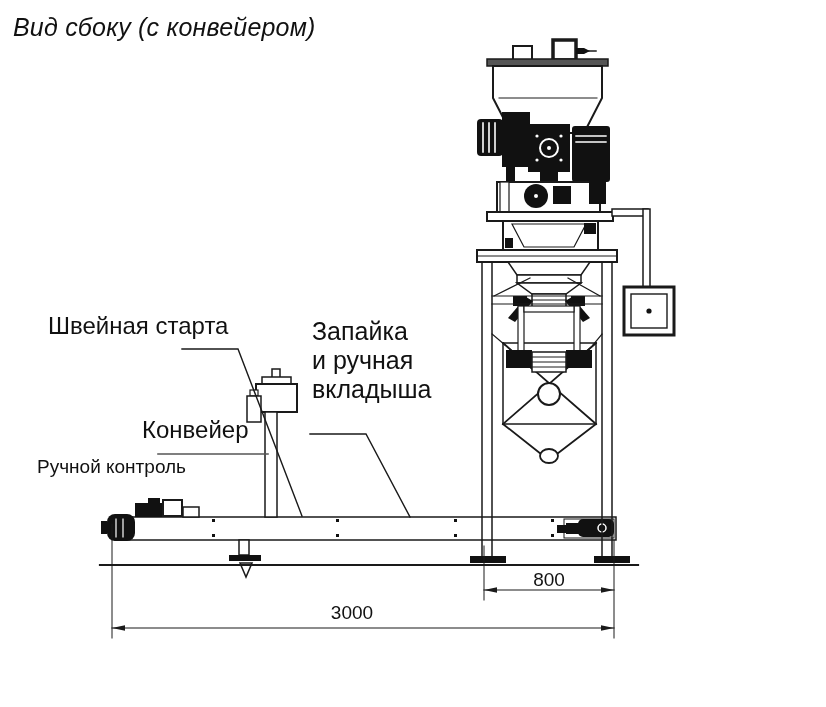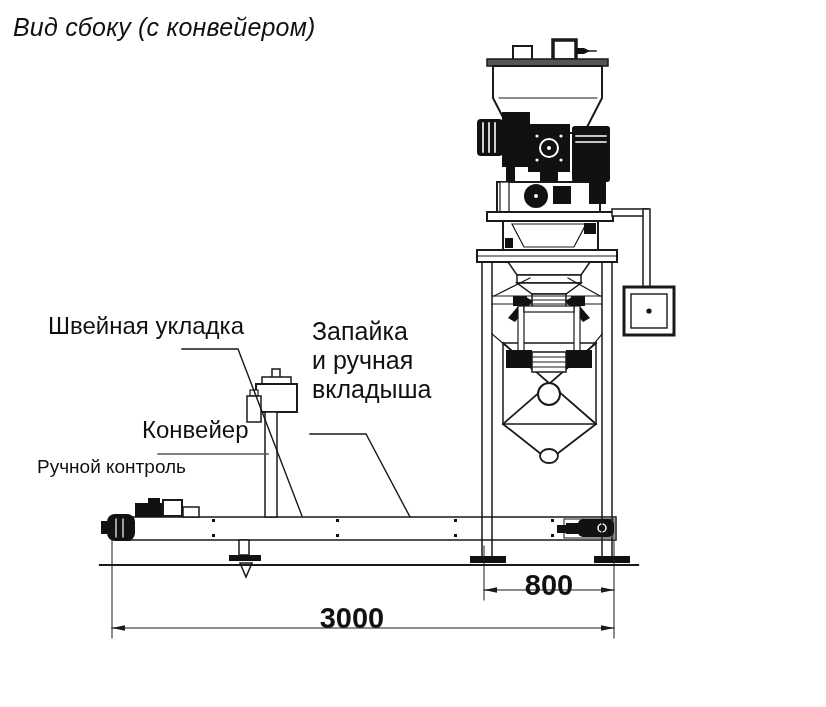--- a/index.html
+++ b/index.html
@@ -7,21 +7,21 @@
     position:relative;width:824px;height:707px;background:#fff;overflow:hidden;
     font-family:"Liberation Sans", sans-serif;color:#111;
   }
   .stage svg{position:absolute;left:0;top:0;}
   .lbl{position:absolute;color:#111;white-space:nowrap;}
   .title{left:13px;top:13px;font-size:25px;font-style:italic;letter-spacing:.2px;}
   .lbl-sewing{left:48px;top:312px;font-size:24px;}
   .lbl-sealing{left:312px;top:317px;font-size:25px;line-height:29px;}
   .lbl-conveyor{left:142px;top:416px;font-size:24px;}
   .lbl-manual{left:37px;top:457px;font-size:19px;line-height:20.5px;}
-  .dim{position:absolute;font-size:29px;text-align:center;font-weight:bold;}
+  .dim{position:absolute;font-size:19px;text-align:center;}
   .dim-800{left:519px;top:569px;width:60px;}
   .dim-3000{left:312px;top:602px;width:80px;}
 </style>
 </head>
 <body>
 
 <div class="stage">
 
 <svg width="826" height="707" viewBox="0 0 826 707">
   <g stroke="#1a1a1a" fill="none" stroke-linecap="square">
@@ -188,21 +188,21 @@
       <line x1="112" y1="628" x2="614" y2="628" stroke-width="1.2"></line>
       <polygon points="112,628 125,625.3 125,630.7" fill="#1a1a1a" stroke="none"></polygon>
       <polygon points="614,628 601,625.3 601,630.7" fill="#1a1a1a" stroke="none"></polygon>
     </g>
 
   </g>
 </svg>
 
   <div class="lbl title">Вид сбоку (с конвейером)</div>
 
-  <div class="lbl lbl-sewing">Швейная укладка</div>
+  <div class="lbl lbl-sewing">Швейная старта</div>
 
   <div class="lbl lbl-sealing">
     <div>Запайка</div>
     <div>и ручная</div>
     <div>вкладыша</div>
   </div>
 
   <div class="lbl lbl-conveyor">Конвейер</div>
 
   <div class="lbl lbl-manual">

